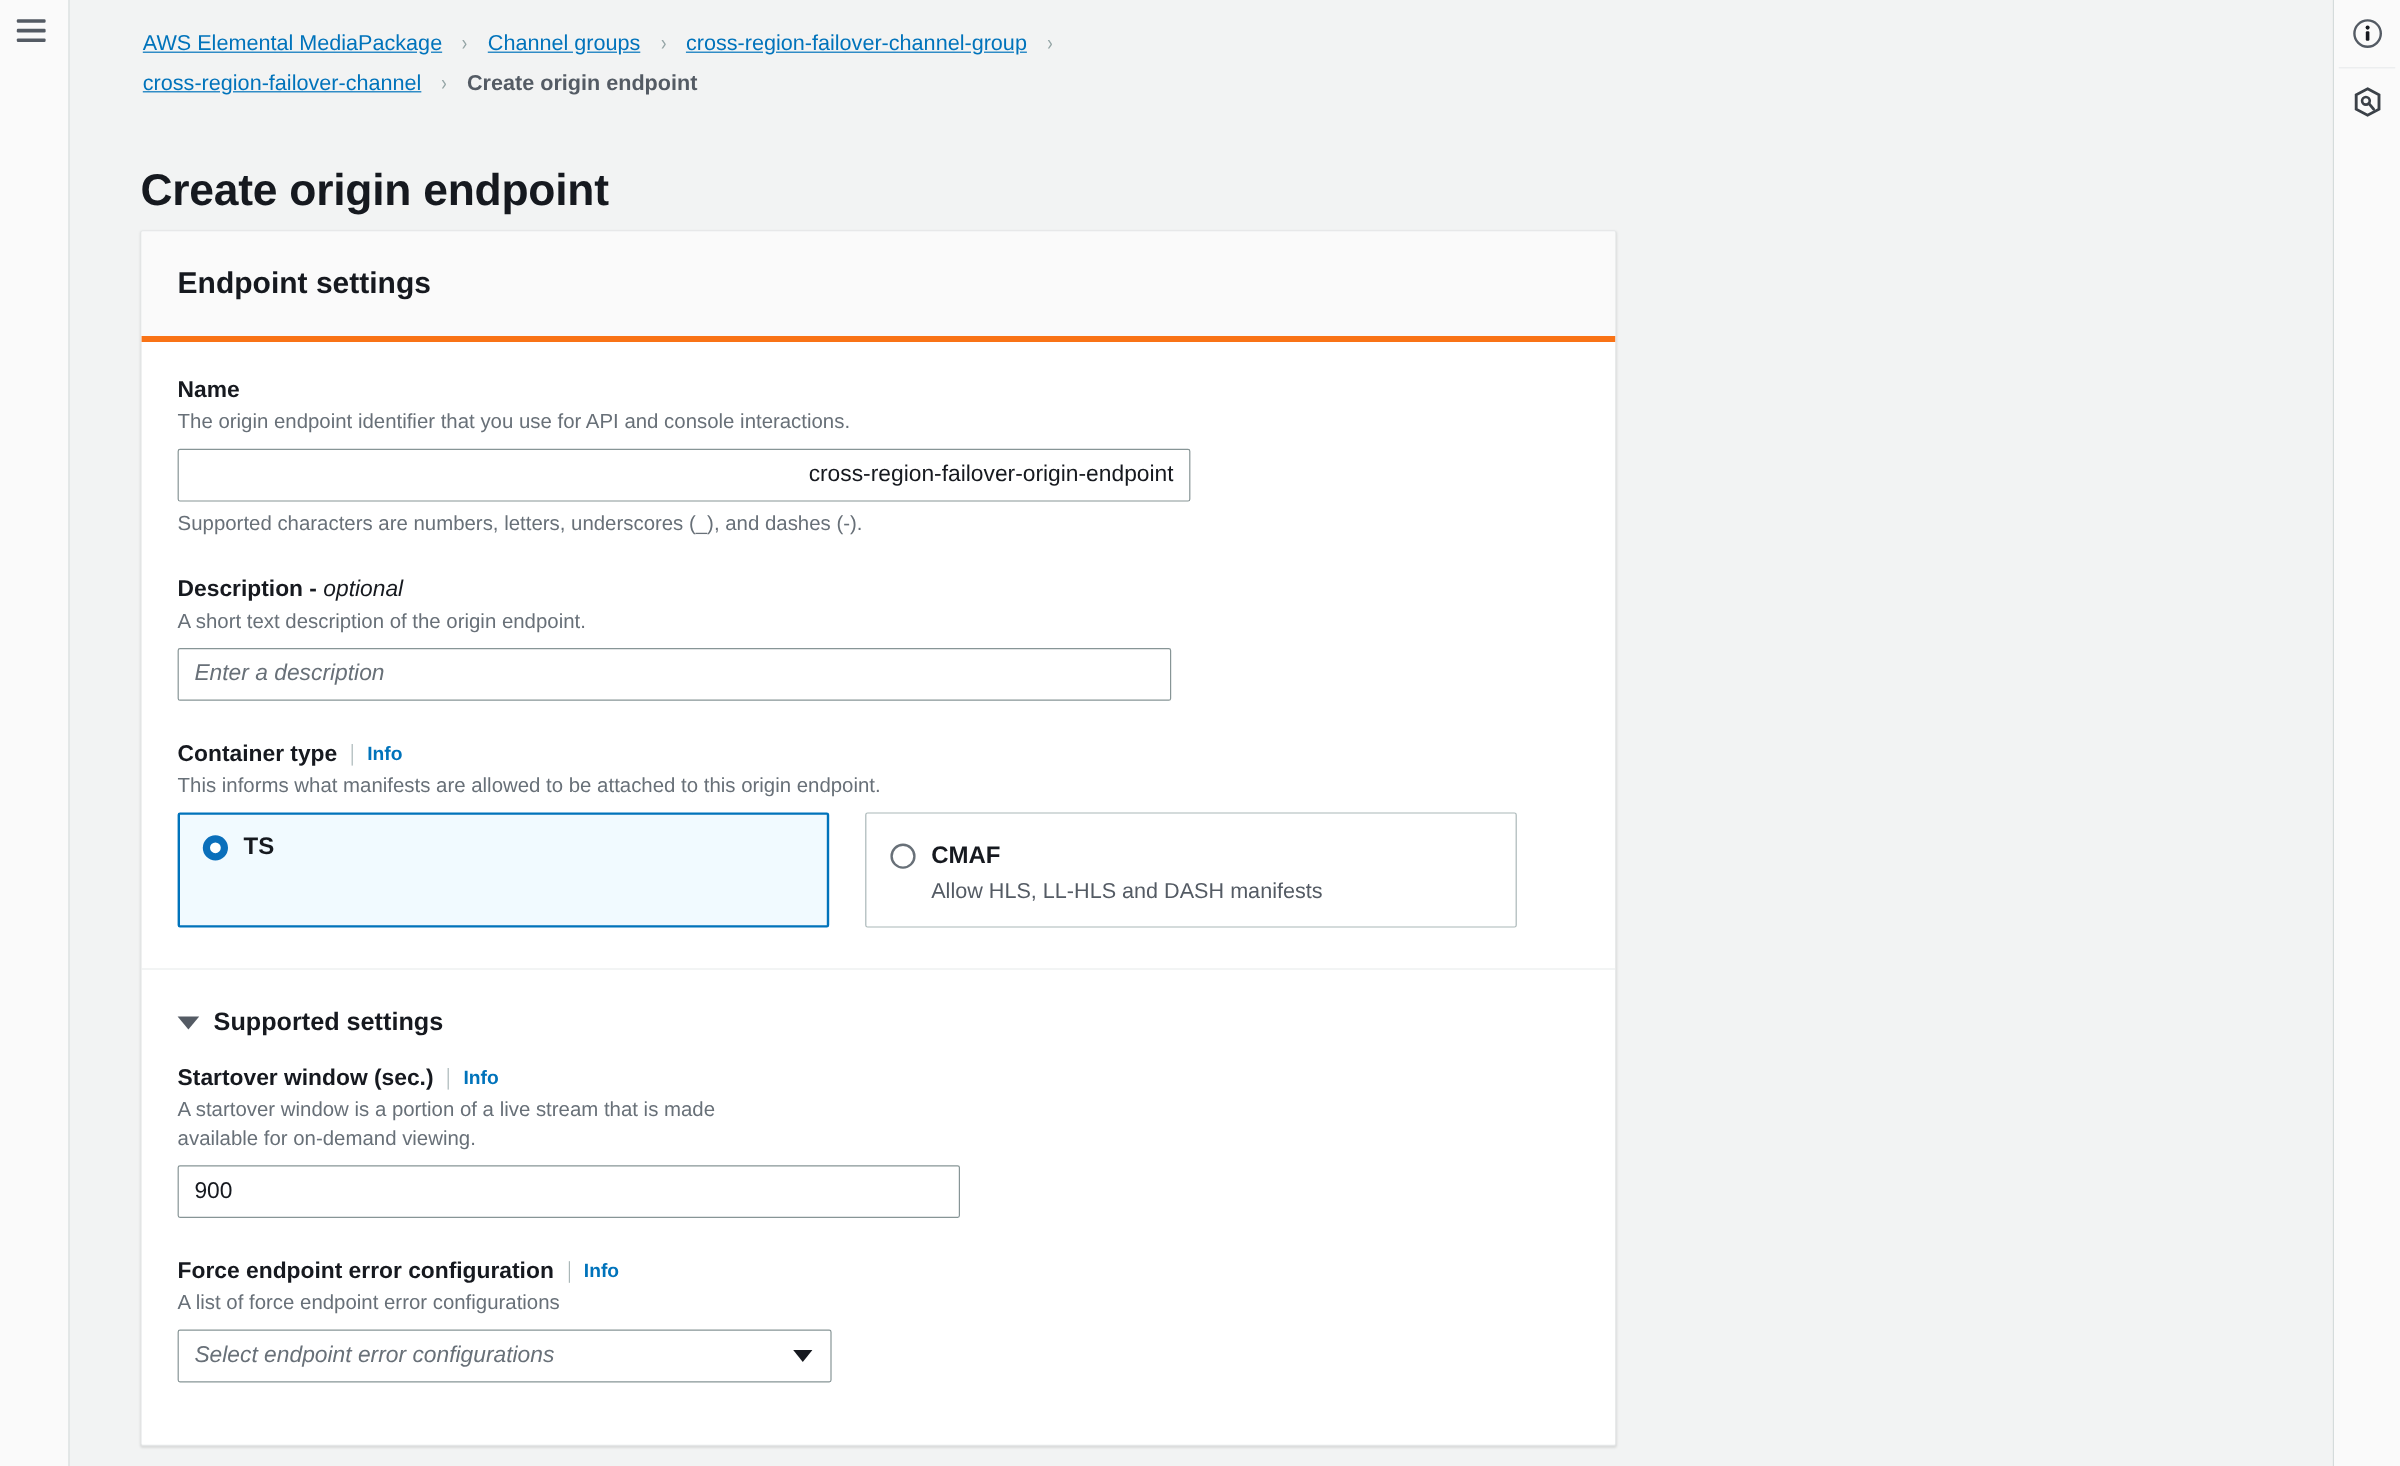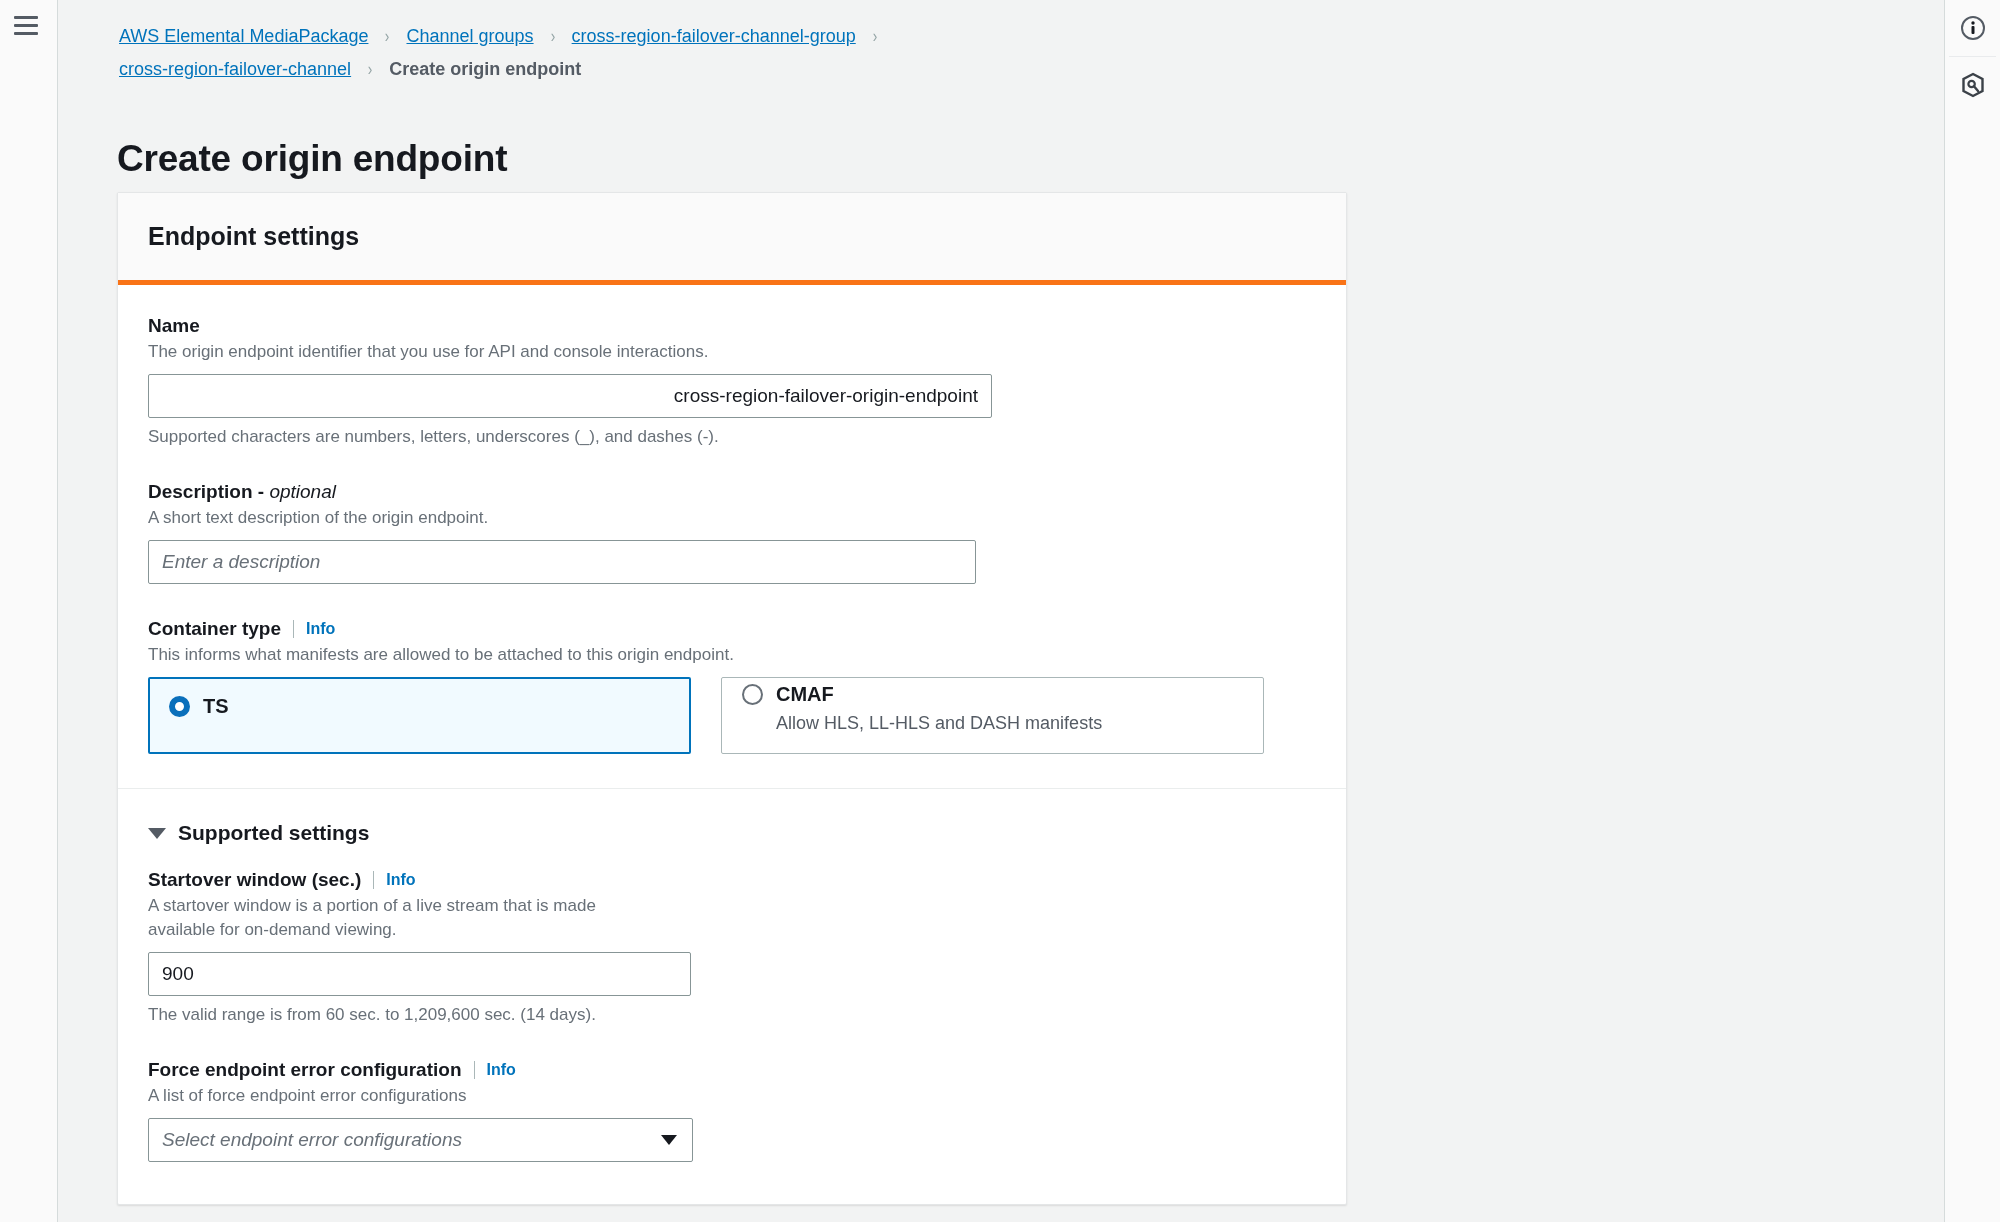--- a/index.html
+++ b/index.html
@@ -173,21 +173,21 @@
     padding: 0 13px;
     font-family: "Liberation Sans", sans-serif;
     outline: none;
   }
   input.txt::placeholder {
     color: #687078;
     font-style: italic;
   }
   .w-name  { width: 844px; text-align: right; }
   .w-desc  { width: 828px; }
-  .w-small { width: 543px; }
+  .w-small { width: 652px; }
 
   .selectbox {
     width: 545px;
     display: flex; align-items: center;
     justify-content: space-between;
     cursor: pointer;
   }
   .selectbox .ph {
     color: #687078;
     font-style: italic;
@@ -200,21 +200,21 @@
     border-top: 10px solid #16191f;
     margin-right: 2px;
   }
 
   
   .tiles { display: flex; gap: 30px; margin-top: 6px; }
   .tile {
     width: 543px;
     border: 1px solid #aab7b8;
     border-radius: 2px;
-    padding: 5px 20px 19px 20px;
+    padding: 24px 20px 19px 20px;
     background: #fff;
     cursor: pointer;
   }
   .tile.selected {
     border: 2px solid #0073bb;
     background: #f1faff;
     padding: 16px 19px 18px 19px;
   }
   .tile-top { display: flex; align-items: center; gap: 13px; }
   .radio {
@@ -367,21 +367,20 @@
         <div class="sub-block">
 
           <div class="field">
             <div class="f-label">
               <span>Startover window (sec.)</span>
               <span class="info-sep"></span>
               <a class="info-link">Info</a>
             </div>
             <div class="f-desc narrow-desc">A startover window is a portion of a live stream that is made available for on-demand viewing.</div>
             <input class="txt w-small" type="text" value="900" style="">
-            <div class="f-hint">The valid range is from 60 sec. to 1,209,600 sec. (14 days).</div>
           </div>
 
           <div class="field">
             <div class="f-label">
               <span>Force endpoint error configuration</span>
               <span class="info-sep"></span>
               <a class="info-link">Info</a>
             </div>
             <div class="f-desc">A list of force endpoint error configurations</div>
             <div class="selectbox">

